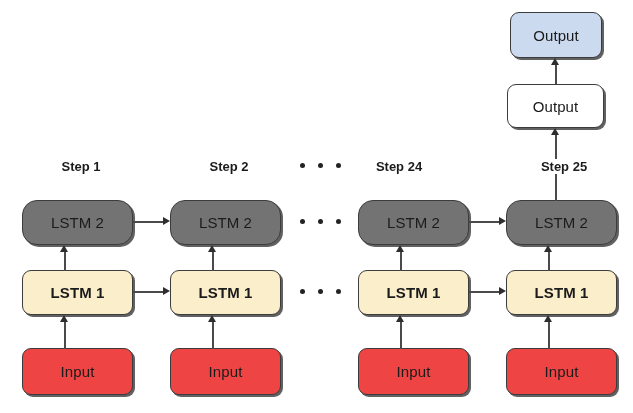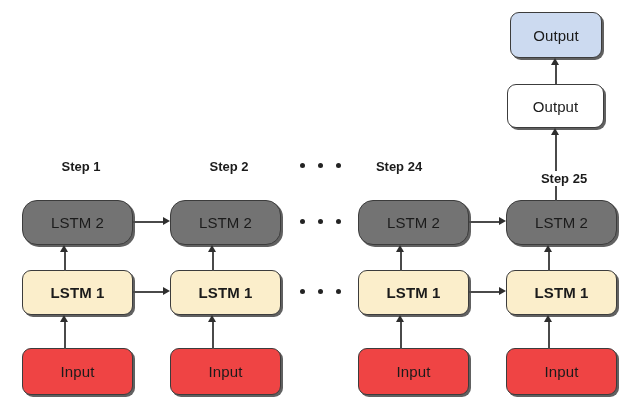--- a/index.html
+++ b/index.html
@@ -108,21 +108,21 @@
   <div class="node hidden" style="left:507px; top:84px; width:97px; height:44px;">
     <span>Output</span>
   </div>
 
   <div class="vline" style="left:555px; top:132px; height:69px;"></div>
   <div class="arrow-up" style="left:551px; top:128px;"></div>
 
   <div class="step-label" style="left:48px; top:159px; width:60px;">Step 1</div>
   <div class="step-label" style="left:196px; top:159px; width:60px;">Step 2</div>
   <div class="step-label" style="left:363px; top:159px; width:66px;">Step 24</div>
-  <div class="step-label" style="left:528px; top:159px; width:66px;margin-top:12px;">Step 25</div>
+  <div class="step-label" style="left:528px; top:159px; width:66px;">Step 25</div>
 
   <div class="ellipsis" style="left:300px; top:163px;">
     <div class="dot"></div>
     <div class="dot"></div>
     <div class="dot"></div>
   </div>
 
   <div class="node lstm2" style="left:22px; top:200px; width:111px; height:45px;">
     <span>LSTM 2</span>
   </div>

